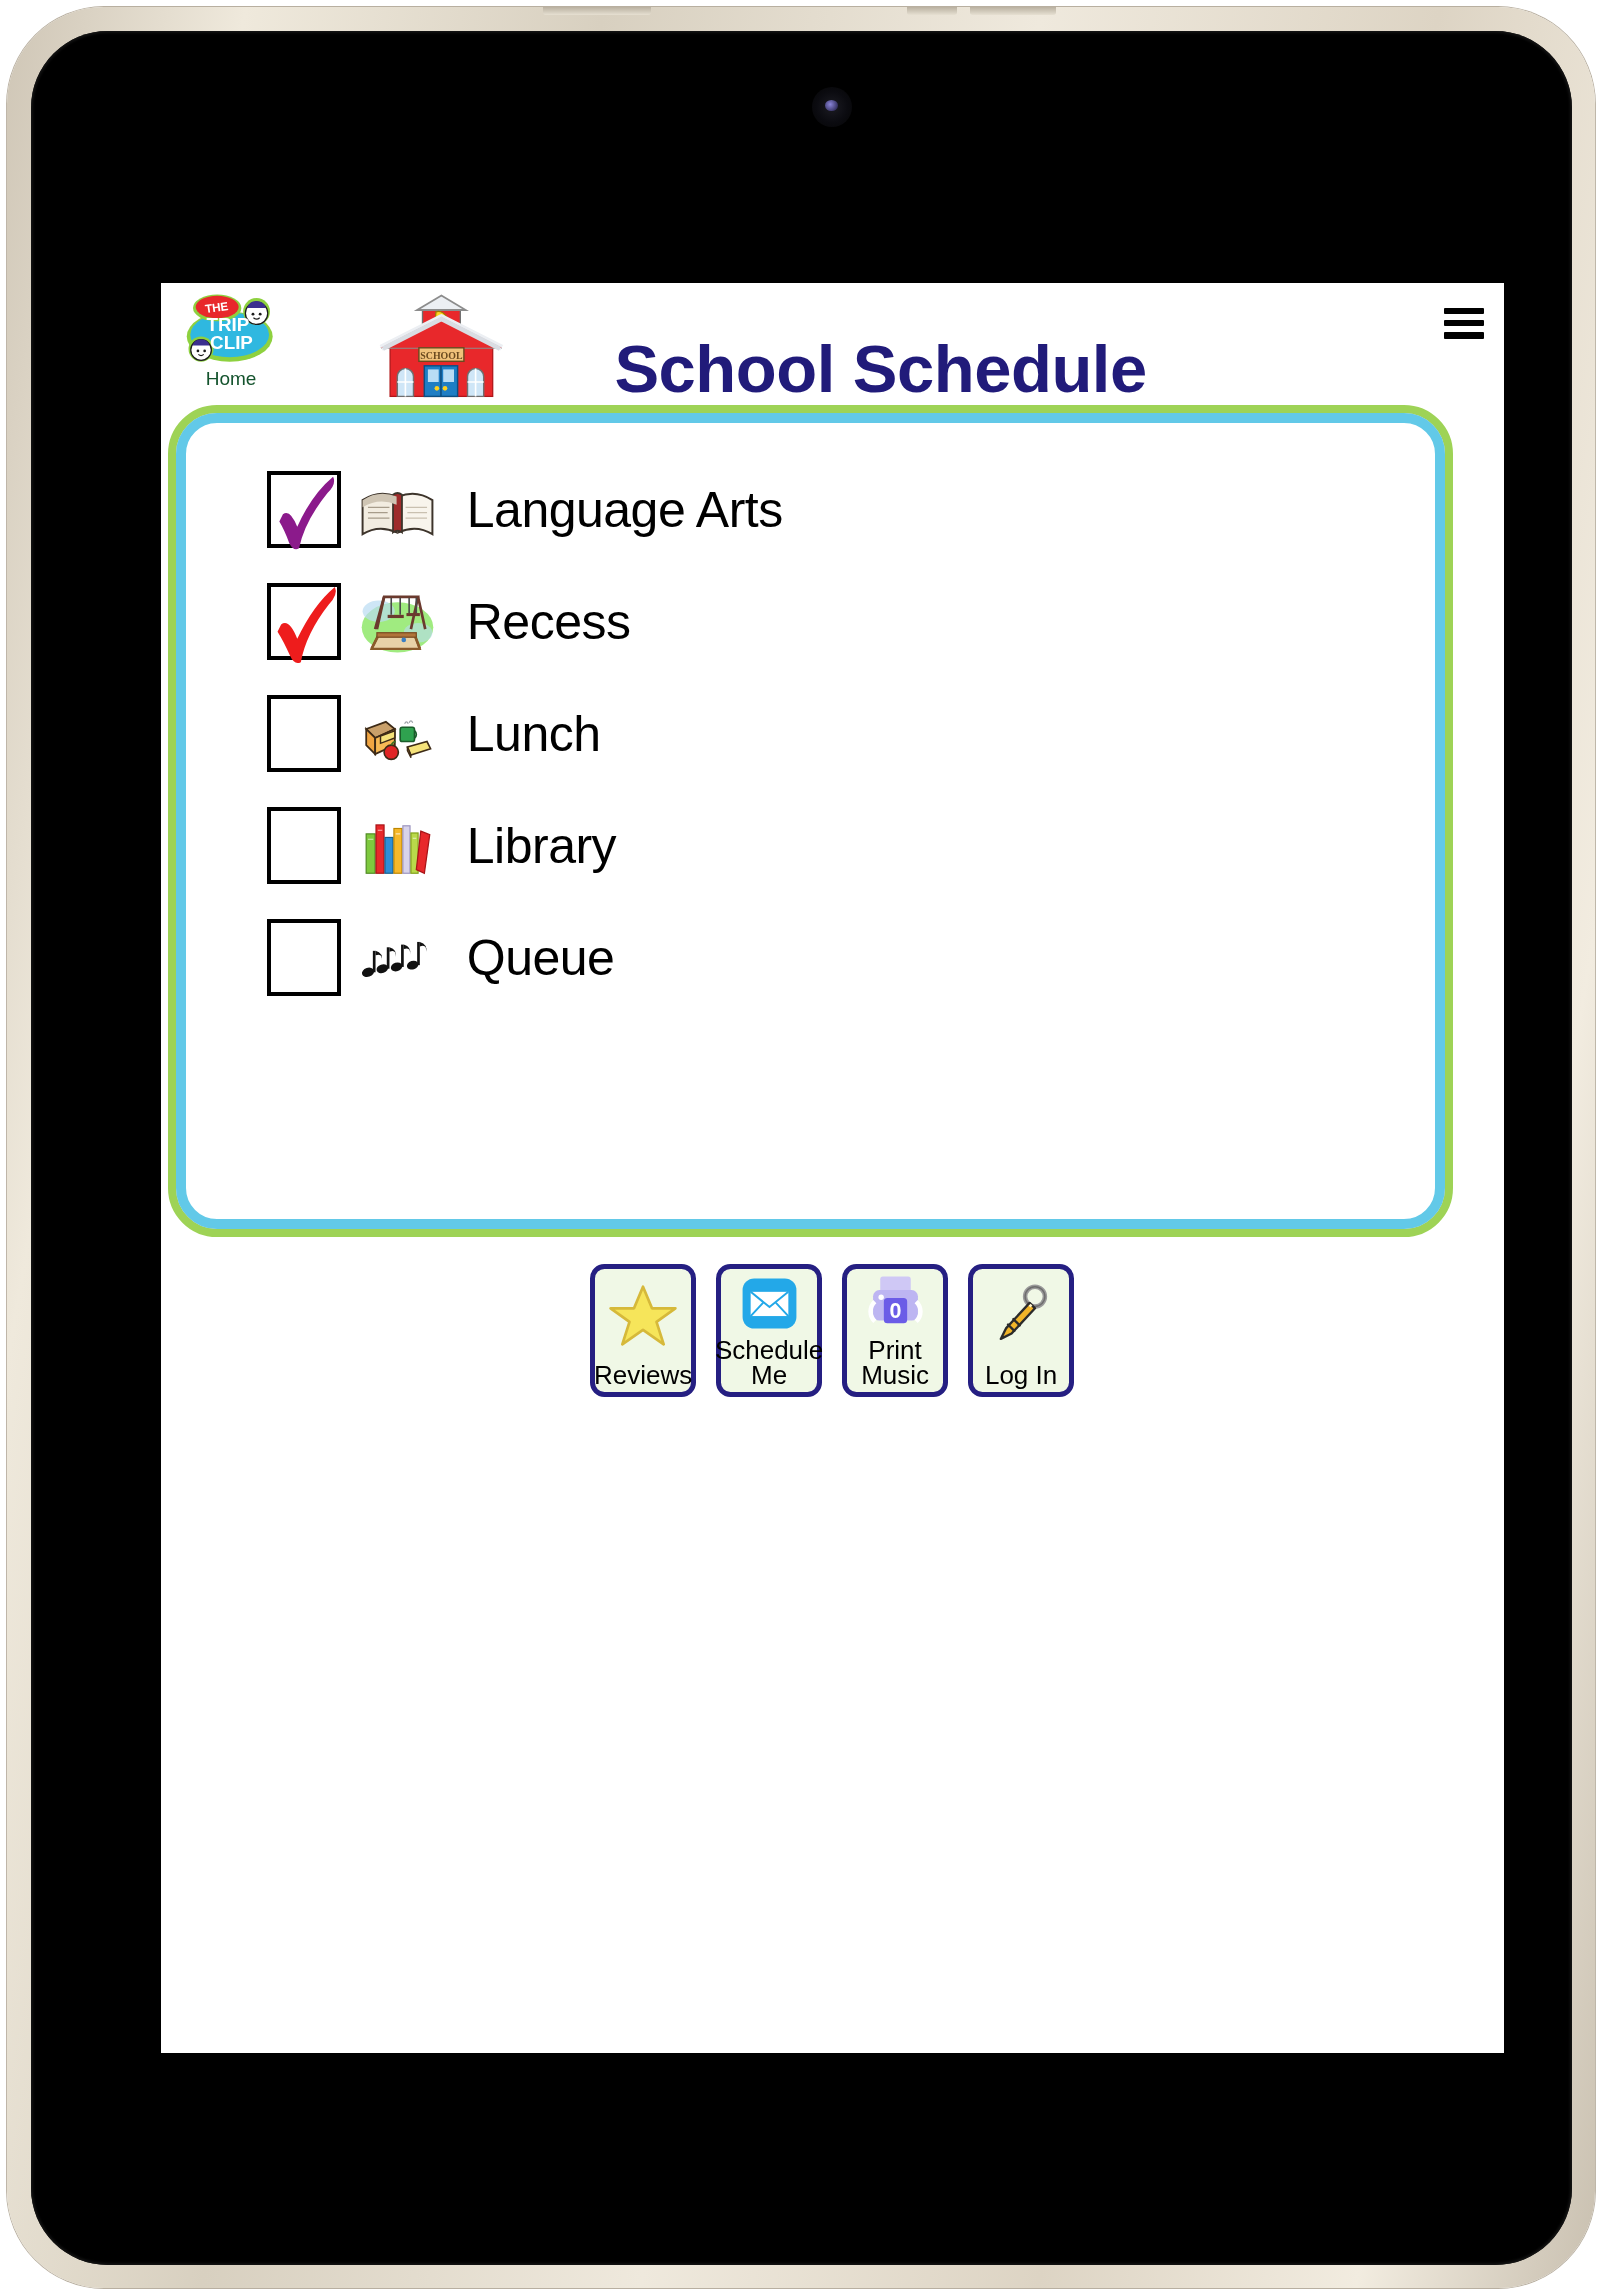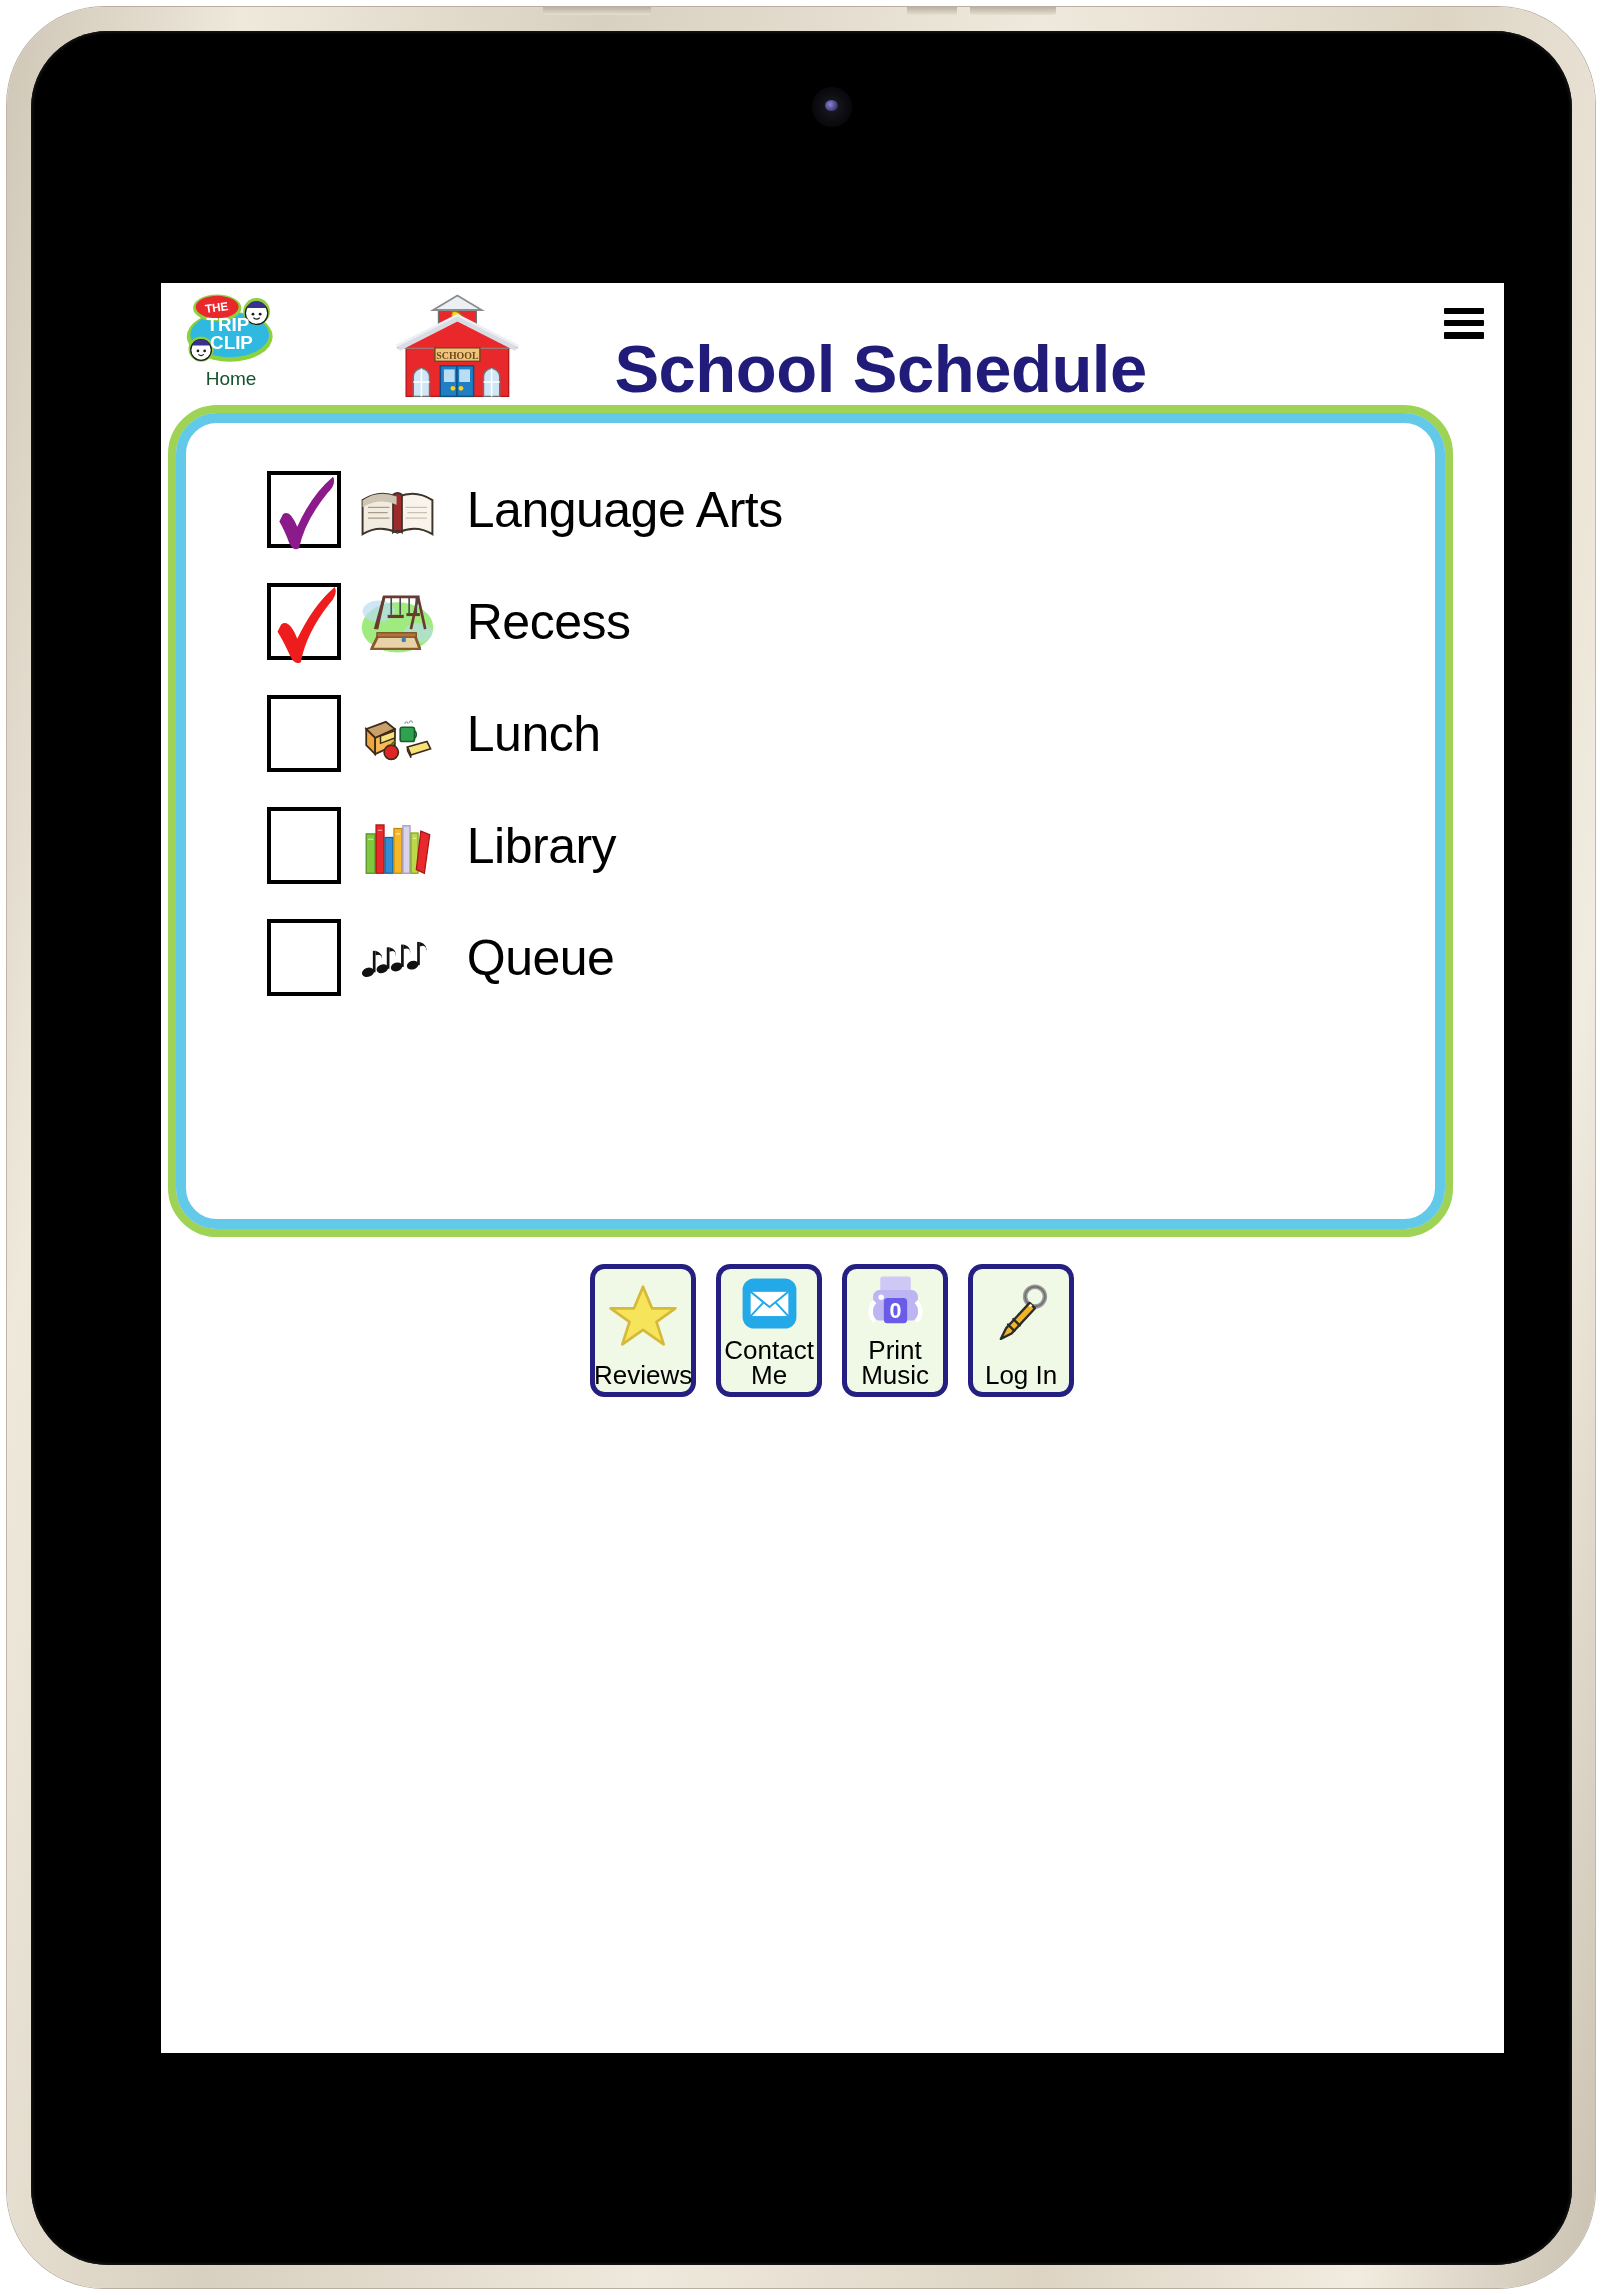--- a/index.html
+++ b/index.html
@@ -80,21 +80,21 @@
     display:flex; align-items:center; justify-content:center; font-family:"Liberation Serif",serif; flex:0 0 auto;}
   .favicon-tc { width:31px; height:31px; flex:0 0 auto; }
 
   
   #site-header { position:absolute; left:0; top:0; width:1343px; height:153px; }
   #logo-wrap { position:absolute; left:20px; top:7.2px; width:101px; text-align:center; }
   #logo-home { font-size:19px; color:#14532d; margin-top:-1.8px; }
   #hamburger { position:absolute; right:20px; top:25px; width:40px; height:31px;
     display:flex; flex-direction:column; justify-content:space-between; }
   #hamburger span { display:block; height:6.3px; background:#000; border-radius:0.9px; }
-  #schoolhouse { position:absolute; left:227px; top:9px; width:137px; height:108px; }
+  #schoolhouse { position:absolute; left:211px; top:9px; width:137px; height:108px; }
   #page-title {
     position:absolute; left:270px; top:47px; width:900px; text-align:center;
     font-size:67px; font-weight:700; color:#211b7a; letter-spacing:-0.5px;
   }
 
   
   #card {
     position:absolute; left:7.2px; top:122px; width:1285px; height:832px;
     border:8px solid #9ed356; border-radius:49px; background:#e5e5e5;
   }
@@ -455,21 +455,21 @@
           <div class="appbtn">
             <div class="bico">
               <svg width="65" height="61" viewBox="0 0 72 68">
                 <rect x="6" y="6" width="60" height="56" rx="13" fill="#23a8e8"></rect>
                 <rect x="15" y="21" width="42" height="27" fill="#fff"></rect>
                 <path d="M15 21 L36 38 L57 21" fill="none" stroke="#23a8e8" stroke-width="2.2"></path>
                 <path d="M15 48 L29 33 M57 48 L43 33" stroke="#23a8e8" stroke-width="2.2" fill="none"></path>
               </svg>
             </div>
             <div class="blabel">
-              <span>Contact</span>
+              <span>Schedule</span>
               <span>Me</span>
             </div>
           </div>
 
           <div class="appbtn">
             <div class="bico">
               <svg width="67" height="61" viewBox="0 0 74 68">
                 <rect x="20" y="4" width="34" height="17" rx="3" fill="#cfc8f5"></rect>
                 <rect x="12" y="19" width="50" height="34" rx="7" fill="#bdb5f2"></rect>
                 <circle cx="21" cy="27" r="3" fill="#fff"></circle>

